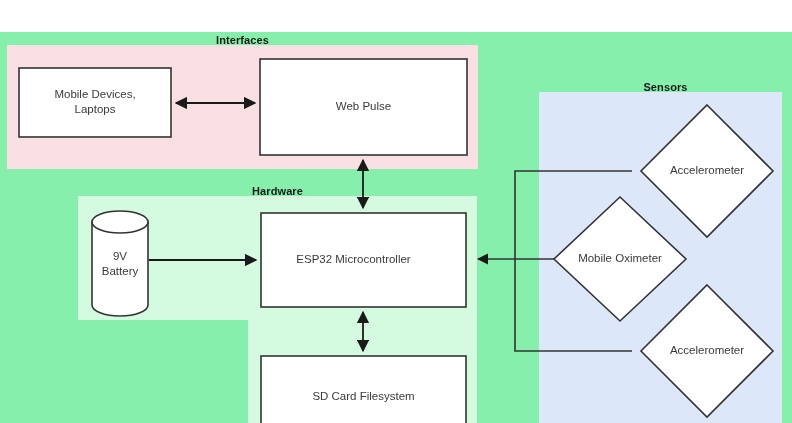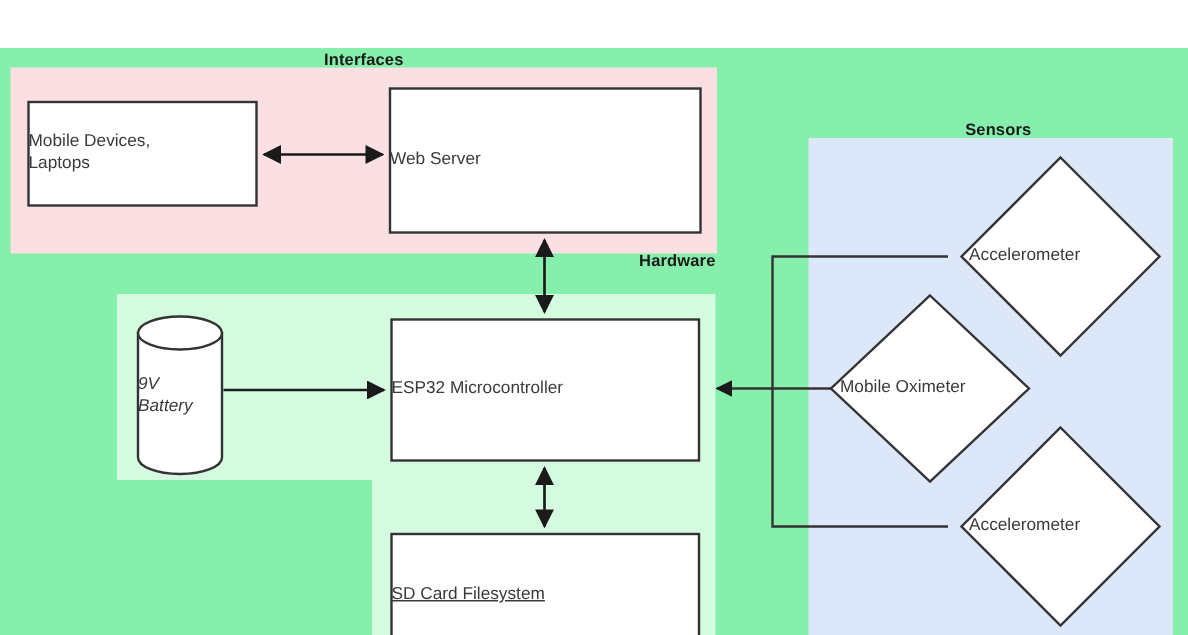--- a/index.html
+++ b/index.html
@@ -30,20 +30,21 @@
     color: #1a1a1a;
     white-space: nowrap;
     text-align: center;
     letter-spacing: 0.1px;
   }
   .node-label {
     position: absolute;
     font-size: 11.5px;
     color: #3a3a3a;
     white-space: pre;
+    text-align: center;
     line-height: 15px;
     pointer-events: none;
   }
 </style>
 </head>
 <body>
 
 <div id="canvas">
 
   <svg id="svg-layer" viewBox="0 0 792 423" xmlns="http://www.w3.org/2000/svg">
@@ -92,35 +93,35 @@
     <line x1="363" y1="128" x2="363" y2="176" stroke="#1a1a1a" stroke-width="1.8" marker-start="url(#arrowStart)" marker-end="url(#arrowEnd)"></line>
 
     <line x1="149" y1="228" x2="256" y2="228" stroke="#1a1a1a" stroke-width="1.8" marker-end="url(#arrowEnd)"></line>
 
     <line x1="363" y1="280" x2="363" y2="319" stroke="#1a1a1a" stroke-width="1.8" marker-start="url(#arrowStart)" marker-end="url(#arrowEnd)"></line>
 
   </svg>
 
   <div class="grp-label" style="left:7px; top:2px; width:471px;">Interfaces</div>
 
-  <div class="grp-label" style="left:78px; top:136px; width:399px;text-align:right;">Hardware</div>
+  <div class="grp-label" style="left:78px; top:153px; width:399px;">Hardware</div>
 
   <div class="grp-label" style="left:544px; top:49px; width:243px;">Sensors</div>
 
   <div class="node-label" style="left:19px; top:55px; width:152px;">Mobile Devices,
 Laptops</div>
 
-  <div class="node-label" style="left:260px; top:67px; width:207px;">Web Server</div>
+  <div class="node-label" style="left:260px; top:67px; width:207px;">Web Pulse</div>
 
-  <div class="node-label" style="left:92px; top:217px; width:56px;font-style:italic;">9V
+  <div class="node-label" style="left:92px; top:217px; width:56px;">9V
 Battery</div>
 
   <div class="node-label" style="left:261px; top:220px; width:185px;">ESP32 Microcontroller</div>
 
-  <div class="node-label" style="left:261px; top:357px; width:205px;text-decoration:underline;">SD Card Filesystem</div>
+  <div class="node-label" style="left:261px; top:357px; width:205px;">SD Card Filesystem</div>
 
   <div class="node-label" style="left:646px; top:131px; width:122px;">Accelerometer</div>
 
   <div class="node-label" style="left:560px; top:219px; width:120px;">Mobile Oximeter</div>
 
   <div class="node-label" style="left:646px; top:311px; width:122px;">Accelerometer</div>
 
 </div>
 
 </body></html>

